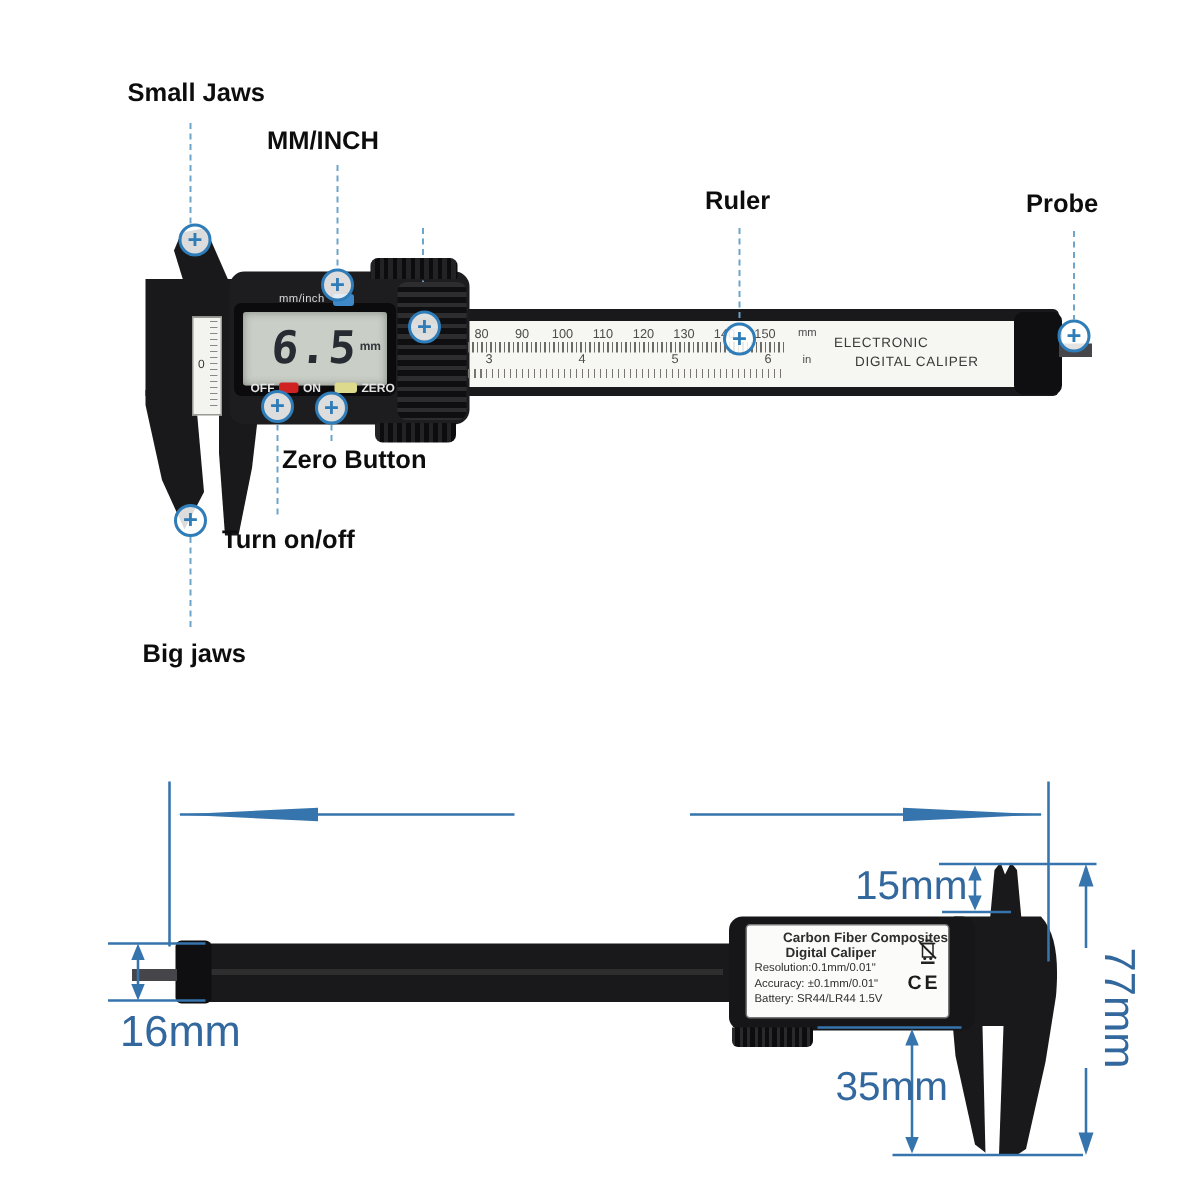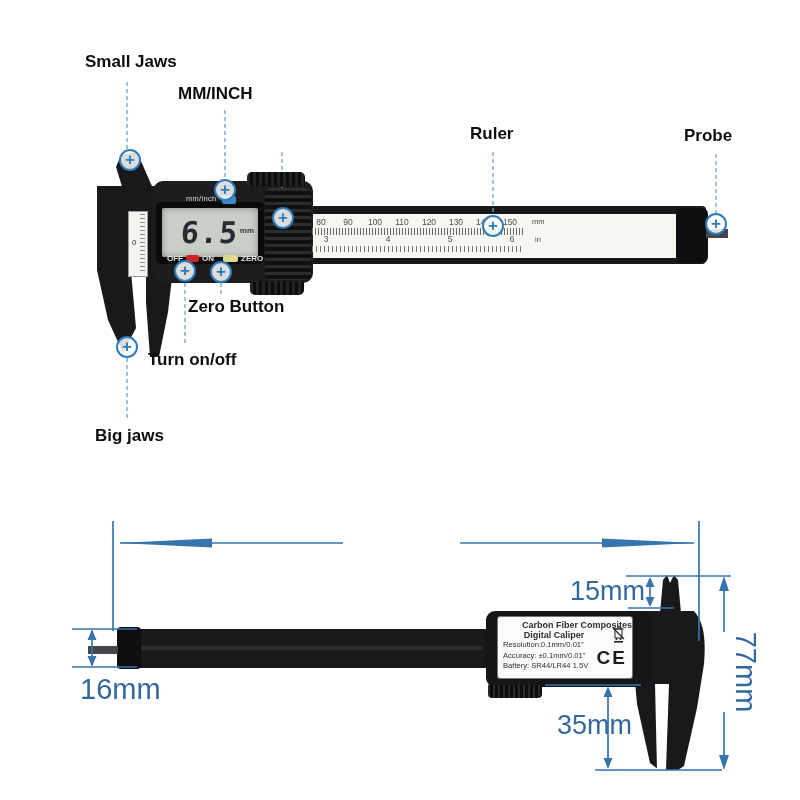--- a/index.html
+++ b/index.html
@@ -49,21 +49,21 @@
           background:repeating-linear-gradient(90deg,#6a6a66 0 1px,transparent 1px 3px);}
   .ticksB{position:absolute;left:2px;top:32px;width:212px;height:6px;
           background:repeating-linear-gradient(90deg,#77776f 0 1px,transparent 1px 4px);}
   .brand{position:absolute;left:246px;top:8px;width:124px;color:#3a3a3a;font-size:9px;
          letter-spacing:.5px;line-height:13px;white-space:nowrap;}
   .brand .l2{padding-left:14px;}
   .plate{background:#fbfbf9;border:1px solid #777;border-radius:3px;box-sizing:border-box;color:#2e2e2e;}
   .pl-title{text-align:right;font-weight:700;font-size:9px;margin-top:3px;white-space:nowrap;}
   .pl-title2{text-align:center;font-weight:700;font-size:9px;padding-right:22px;white-space:nowrap;}
   .pl-spec{font-size:7.6px;line-height:10.5px;padding-left:5px;padding-right:26px;white-space:nowrap;}
-  .ce{position:absolute;right:5px;top:30px;font-size:19px;font-weight:600;letter-spacing:2px;color:#1b1b1b;}
+  .ce{position:absolute;right:5px;top:30px;font-size:13px;font-weight:600;letter-spacing:2px;color:#1b1b1b;}
 </style>
 </head>
 <body>
 
 <div class="canvas">
 
   <svg class="art" width="800" height="800" viewBox="0 0 800 800">
 
     <rect x="150" y="206" width="556" height="58" rx="4" class="blk"></rect>
     <rect x="310" y="214" width="370" height="44" class="rulerw"></rect>
@@ -153,20 +153,24 @@
     <span class="rnum" style="left:173px;top:3px;">140</span>
     <span class="rnum" style="left:200px;top:3px;">150</span>
     <span class="runit" style="left:222px;top:3px;">mm</span>
     <div class="ticksA"></div>
     <span class="rnum" style="left:16px;top:20px;">3</span>
     <span class="rnum" style="left:78px;top:20px;">4</span>
     <span class="rnum" style="left:140px;top:20px;">5</span>
     <span class="rnum" style="left:202px;top:20px;">6</span>
     <span class="runit" style="left:225px;top:21px;">in</span>
     <div class="ticksB"></div>
+    <div class="brand">
+      <div>ELECTRONIC</div>
+      <div class="l2">DIGITAL CALIPER</div>
+    </div>
   </div>
 
   <div class="lbl" style="left:85px;top:52px;">Small Jaws</div>
   <div class="lbl" style="left:178px;top:84px;">MM/INCH</div>
   <div class="lbl" style="left:470px;top:124px;text-align:center;">Ruler</div>
   <div class="lbl" style="left:684px;top:126px;">Probe</div>
   <div class="lbl" style="left:148px;top:350px;">Turn on/off</div>
   <div class="lbl" style="left:188px;top:297px;">Zero Button</div>
   <div class="lbl" style="left:95px;top:426px;">Big jaws</div>
 

